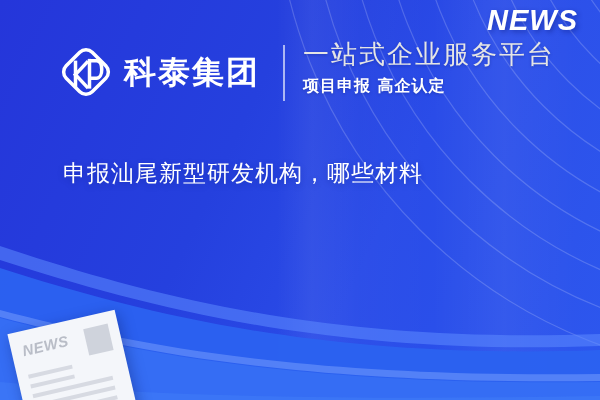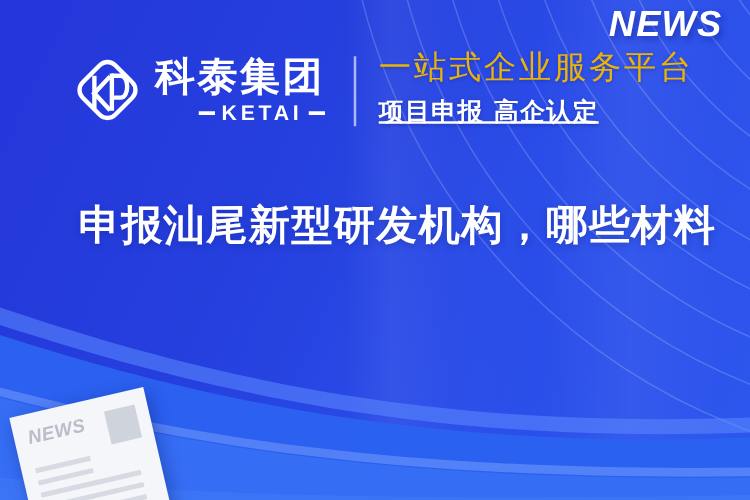--- a/index.html
+++ b/index.html
@@ -131,49 +131,48 @@
     height: 56px;
     background: rgba(255,255,255,0.62);
   }
 
   .slogan {
     position: absolute;
     left: 303px;
     top: 40px;
   }
   .slogan-main {
-    color: #eab308;
+    color: #e5e5e5;
     font-size: 26px;
     letter-spacing: 2px;
     font-family: "DejaVu Sans", "Liberation Sans", sans-serif;
     line-height: 1.1;
     text-shadow: 0 1px 3px rgba(10,25,110,0.35);
   }
   .slogan-sub {
     margin-top: 7px;
     color: #ffffff;
-    font-size: 20px;
+    font-size: 16px;
     font-weight: bold;
     letter-spacing: 1px;
     font-family: "DejaVu Sans", "Liberation Sans", sans-serif;
     text-shadow: 0 1px 3px rgba(10,25,110,0.35);
-    text-decoration: underline;
   }
 
   
   .headline {
     position: absolute;
     left: 63px;
     top: 158px;
     width: 512px;
   }
   .headline-line {
     color: #ffffff;
-    font-size: 33px;
-    font-weight: bold;
+    font-size: 23px;
+    font-weight: normal;
     letter-spacing: 1px;
     line-height: 1.33;
     font-family: "DejaVu Sans", "Liberation Sans", sans-serif;
     white-space: nowrap;
     text-shadow: 0 2px 6px rgba(10,25,110,0.30);
   }
 
   
   .paper {
     position: absolute;
@@ -269,25 +268,20 @@
             <path d="M20 36 L33 50"></path>
           </g>
           <g fill="none" stroke="#ffffff" stroke-width="4">
             <path d="M36 18 L36 52"></path>
             <path d="M36 20 L44 20 C52 20 52 40 44 40 L36 40"></path>
           </g>
         </svg>
       </div>
       <div class="logo-words">
         <div class="logo-cn">科泰集团</div>
-        <div class="logo-en-row">
-          <span class="bar"></span>
-          <span class="logo-en">KETAI</span>
-          <span class="bar"></span>
-        </div>
       </div>
     </div>
 
     <div class="divider"></div>
 
     <div class="slogan">
       <div class="slogan-main">一站式企业服务平台</div>
       <div class="slogan-sub">项目申报 高企认定</div>
     </div>
   </div>

